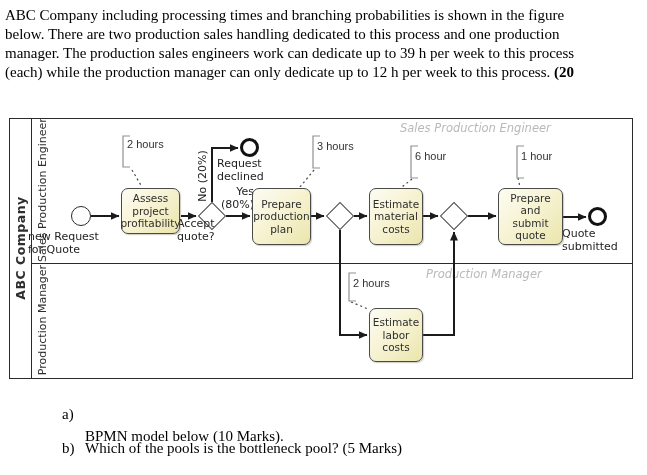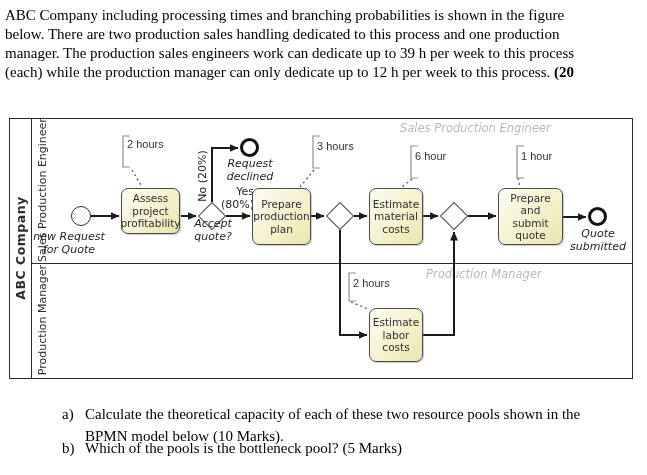--- a/index.html
+++ b/index.html
@@ -35,21 +35,21 @@
     display:flex; align-items:center; justify-content:center;
     text-align:center; font-family:"DejaVu Sans", sans-serif;
     font-size:10.5px; line-height:1.18; color:#2e2e2e; white-space:pre-line; }
   .gw { position:absolute; width:20px; height:20px; background:#fff;
     border:1.5px solid #4a4a48; transform:rotate(45deg); }
   .evt { position:absolute; border-radius:50%; background:#fff; }
   .evt.start { width:20px; height:20px; border:1.6px solid #2b2b2b; }
   .evt.end   { width:19px; height:19px; border:3px solid #111; }
   .lbl { position:absolute; font-family:"DejaVu Sans", sans-serif;
     font-size:11px; line-height:1.14; color:#1e1e1e; white-space:pre-line;text-align:right; }
-  .lbl.ctr { text-align:center;font-style:italic; }
+  .lbl.ctr { text-align:left; }
   .anno-text { position:absolute; font-family:Liberation Sans, sans-serif;
     font-size:11px; color:#333; white-space:nowrap; }
   .no-rot { position:absolute; transform:translate(-50%,-50%) rotate(-90deg);
     font-family:"DejaVu Sans", sans-serif; font-size:11px; color:#1e1e1e; white-space:nowrap; }
   svg.connectors { position:absolute; left:0; top:0; pointer-events:none; }
 </style>
 </head>
 <body>
 
 <div id="page">
@@ -150,18 +150,17 @@
 labor
 costs</div>
 
   <div class="anno-text" style="left:127px; top:138px;">2 hours</div>
   <div class="anno-text" style="left:317px; top:140px;">3 hours</div>
   <div class="anno-text" style="left:415px; top:150px;">6 hour</div>
   <div class="anno-text" style="left:521px; top:150px;">1 hour</div>
   <div class="anno-text" style="left:353px; top:277px;">2 hours</div>
 
   <div class="sub-q" style="left:62px; top:406px;">a)</div>
-  <div class="sub-q" style="left:85px; top:406px;">Calculate the theoretical capacity of each of these two resource pools shown in the</div>
   <div class="sub-q" style="left:85px; top:428px;">BPMN model below (10 Marks).</div>
   <div class="sub-q" style="left:62px; top:440px;">b)</div>
   <div class="sub-q" style="left:85px; top:440px;">Which of the pools is the bottleneck pool? (5 Marks)</div>
 
 </div>
 
 </body></html>

